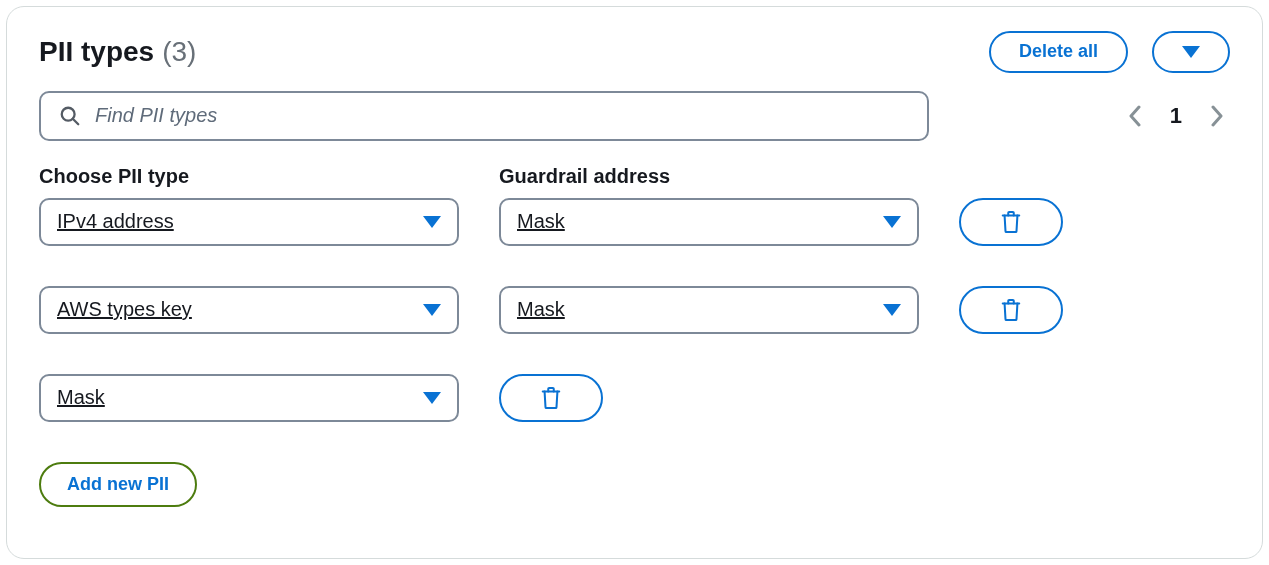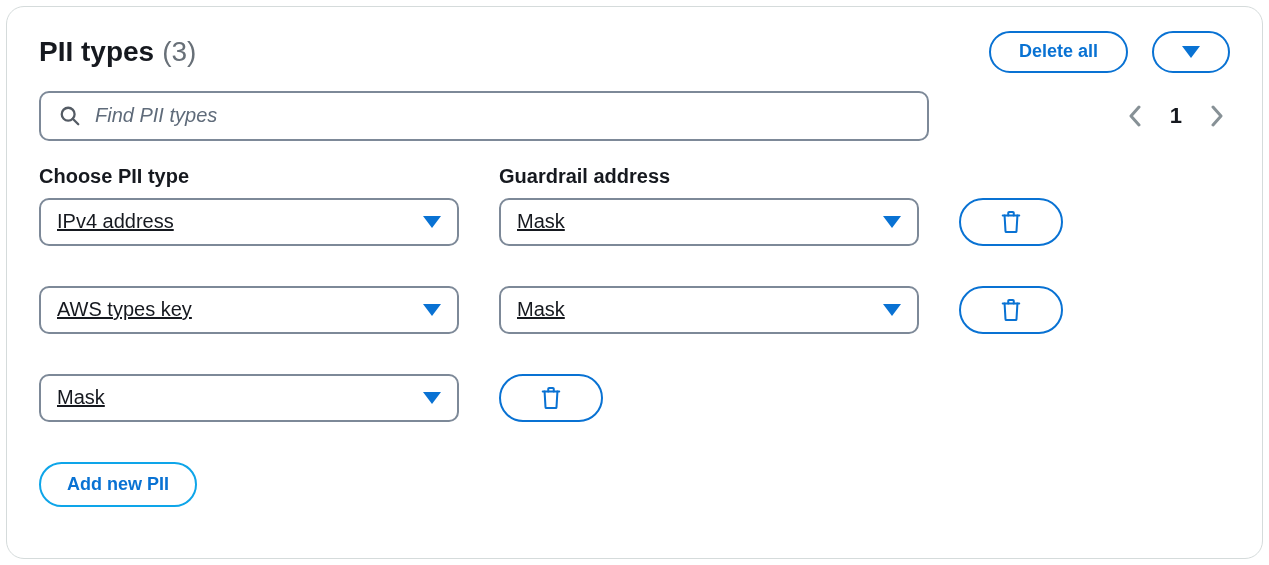--- a/index.html
+++ b/index.html
@@ -161,21 +161,21 @@
   }
   .icon-btn svg { display:block; }
 
   .add-row {
     margin-top: 40px;
   }
   .btn-add {
     font-size: 18px;
     font-weight: 700;
     color: #0972d3;
-    border: 2px solid #0ea5e9;
+    border: 2px solid #4d7c0f;
     border-radius: 26px;
     background: #fff;
     padding: 10px 26px;
     cursor: pointer;
   }
 </style>
 </head>
 <body>
 
 <div class="panel">

